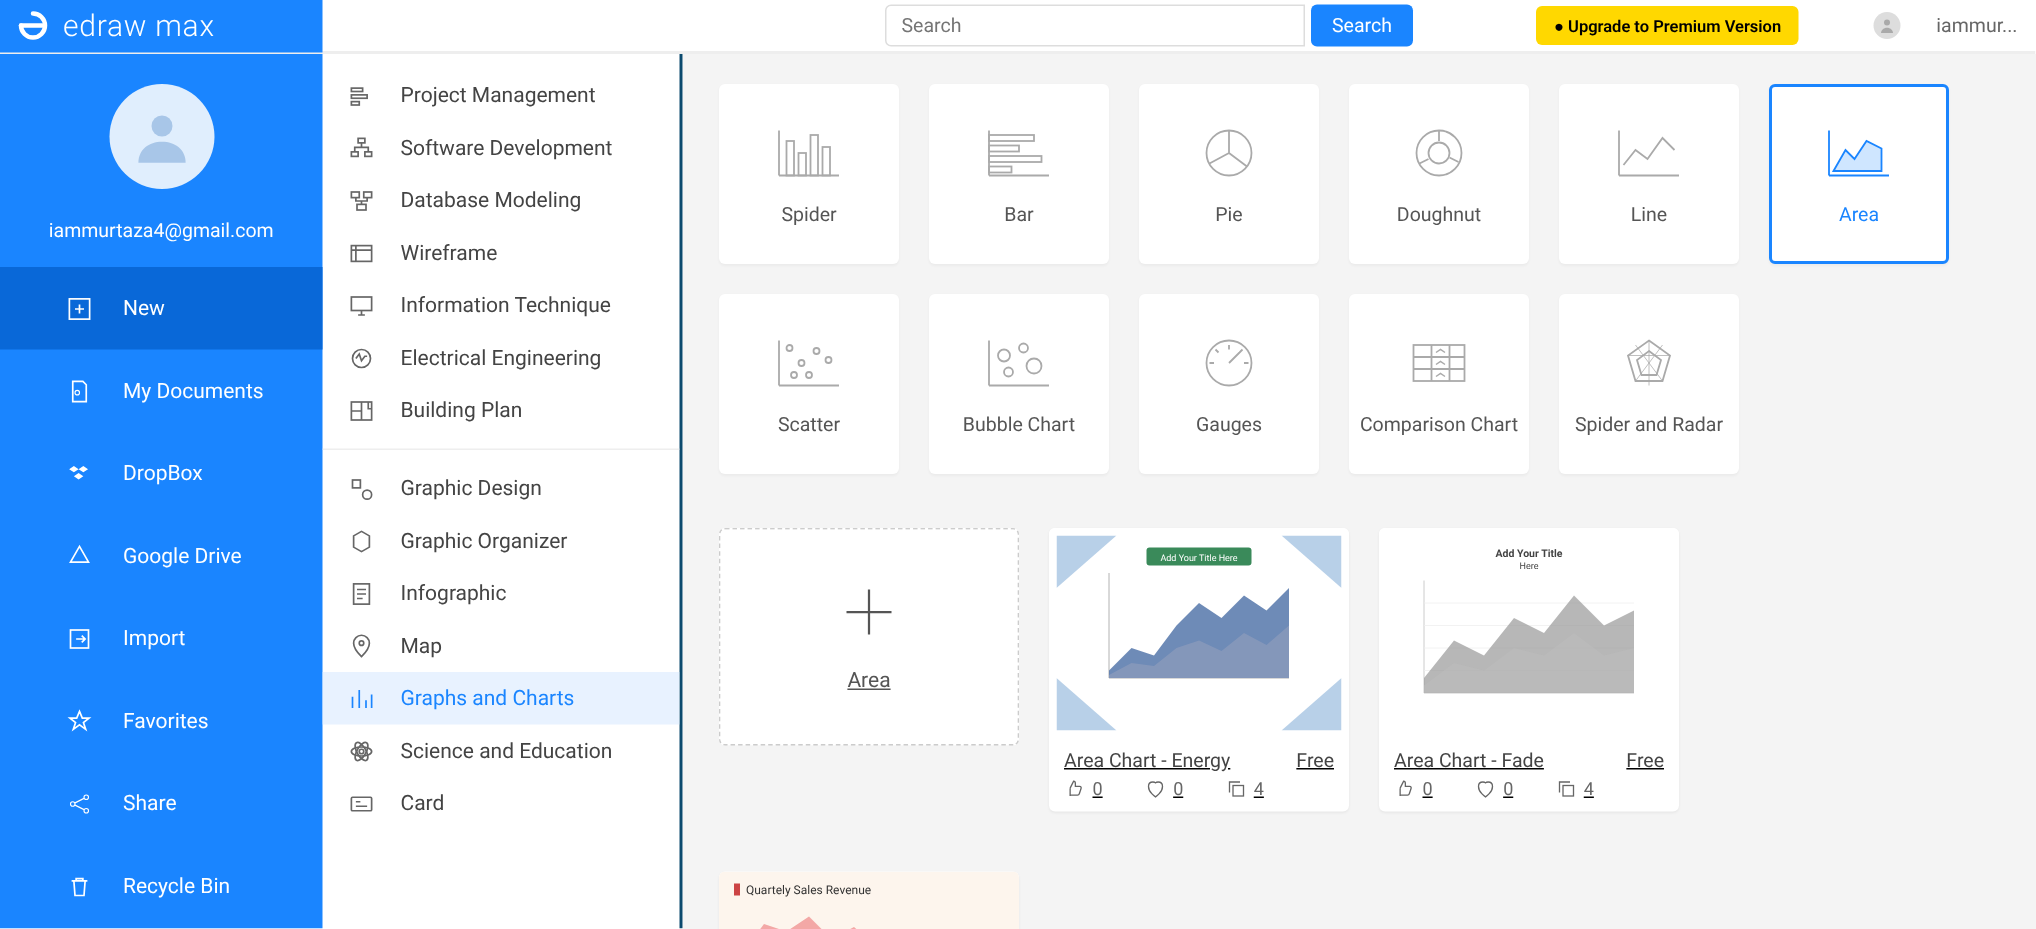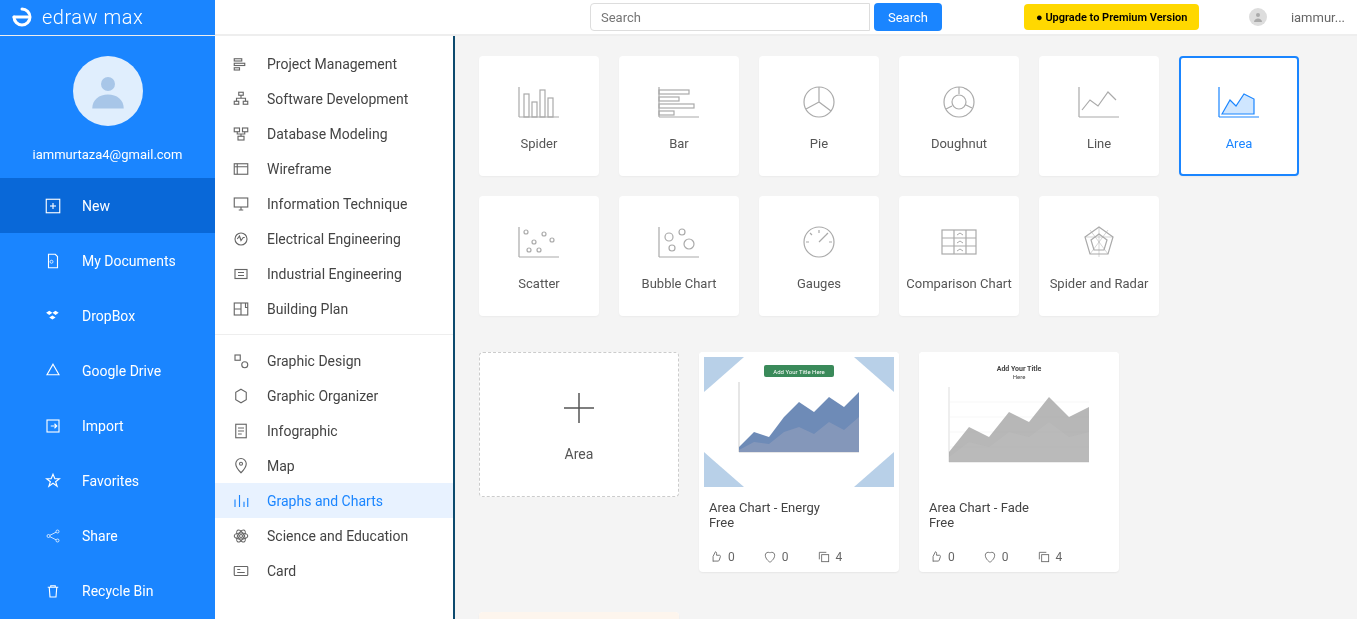--- a/index.html
+++ b/index.html
@@ -40,25 +40,25 @@
 
 .main { flex: 1; background: #f4f4f4; overflow-y: auto; padding: 20px 20px 20px 24px; }
 .chart-types { display: flex; flex-wrap: wrap; gap: 20px; margin-bottom: 36px; }
 .chart-card { width: 120px; height: 120px; background: #fff; border-radius: 4px; border: 1px solid transparent; box-shadow: 0 1px 2px rgba(0,0,0,0.04); display: flex; flex-direction: column; align-items: center; justify-content: center; gap: 14px; cursor: pointer; font-size: 13px; color: #555; }
 .chart-card.selected { border: 2px solid #1a85ff; color: #1a85ff; }
 .chart-card.selected .thumb svg { stroke: #1a85ff; }
 .chart-card .thumb { width: 50px; height: 40px; display:flex; align-items:center; justify-content:center; }
 .chart-card .thumb svg { stroke: #aaa; fill: none; stroke-width: 1.2; }
 
 .templates { display: flex; flex-wrap: wrap; gap: 20px; }
-.tmpl { width: 200px; background: #fff; border-radius: 4px; box-shadow: 0 1px 2px rgba(0,0,0,0.06); cursor: pointer; }
+.tmpl { width: 200px; background: #fff; border-radius: 4px; box-shadow: 0 1px 2px rgba(0,0,0,0.06); cursor: pointer; text-decoration: underline; }
 .tmpl-blank { border: 1px dashed #ccc; box-shadow: none; height: 145px; display:flex; flex-direction:column; align-items:center; justify-content:center; gap:18px; font-size:14px; color:#555; }
 .tmpl-preview { height: 140px; display:flex; align-items:center; justify-content:center; border-top-left-radius:4px; border-top-right-radius:4px; overflow:hidden; }
 .tmpl-meta { padding: 8px 10px 4px; }
-.tmpl-title-row { display:flex; justify-content:space-between; font-size:13px; color:#444; margin-bottom:16px;flex-direction:column; }
+.tmpl-title-row { display:flex; justify-content:space-between; font-size:13px; color:#444; margin-bottom:0; }
 .tmpl-stats { display:flex; gap: 28px; font-size:12px; color:#666; padding: 0 10px 8px; }
 .tmpl-stat { display:flex; align-items:center; gap:5px; }
 .tmpl-stat svg { width:14px; height:14px; }
 
 .tmpl-partial { width: 200px; height: 65px; background: #fff; border-radius: 4px 4px 0 0; overflow:hidden; box-shadow: 0 1px 2px rgba(0,0,0,0.06); }
 
 ::-webkit-scrollbar { width: 8px; }
 ::-webkit-scrollbar-thumb { background: #ccc; border-radius: 4px; }
 </style>
 </head>
@@ -210,29 +210,20 @@
       <span>Information Technique</span>
     </div>
     <div class="cat-item">
       <span class="cat-icon">
           <svg width="18" height="18" viewBox="0 0 24 24" fill="none" stroke-width="1.5">
             <circle cx="12" cy="12" r="8"></circle>
             <path d="M7 12l3-4 2 6 3-4h2"></path>
           </svg>
         </span>
       <span>Electrical Engineering</span>
-    </div>
-    <div class="cat-item">
-      <span class="cat-icon">
-          <svg width="18" height="18" viewBox="0 0 24 24" fill="none" stroke-width="1.5">
-            <rect x="4" y="6" width="16" height="12"></rect>
-            <path d="M8 10h8M8 14h8"></path>
-          </svg>
-        </span>
-      <span>Industrial Engineering</span>
     </div>
     <div class="cat-item">
       <span class="cat-icon">
           <svg width="18" height="18" viewBox="0 0 24 24" fill="none" stroke-width="1.5">
             <rect x="3" y="4" width="18" height="16"></rect>
             <path d="M12 4v16M3 12h9m6-8v6h3"></path>
           </svg>
         </span>
       <span>Building Plan</span>
     </div>

